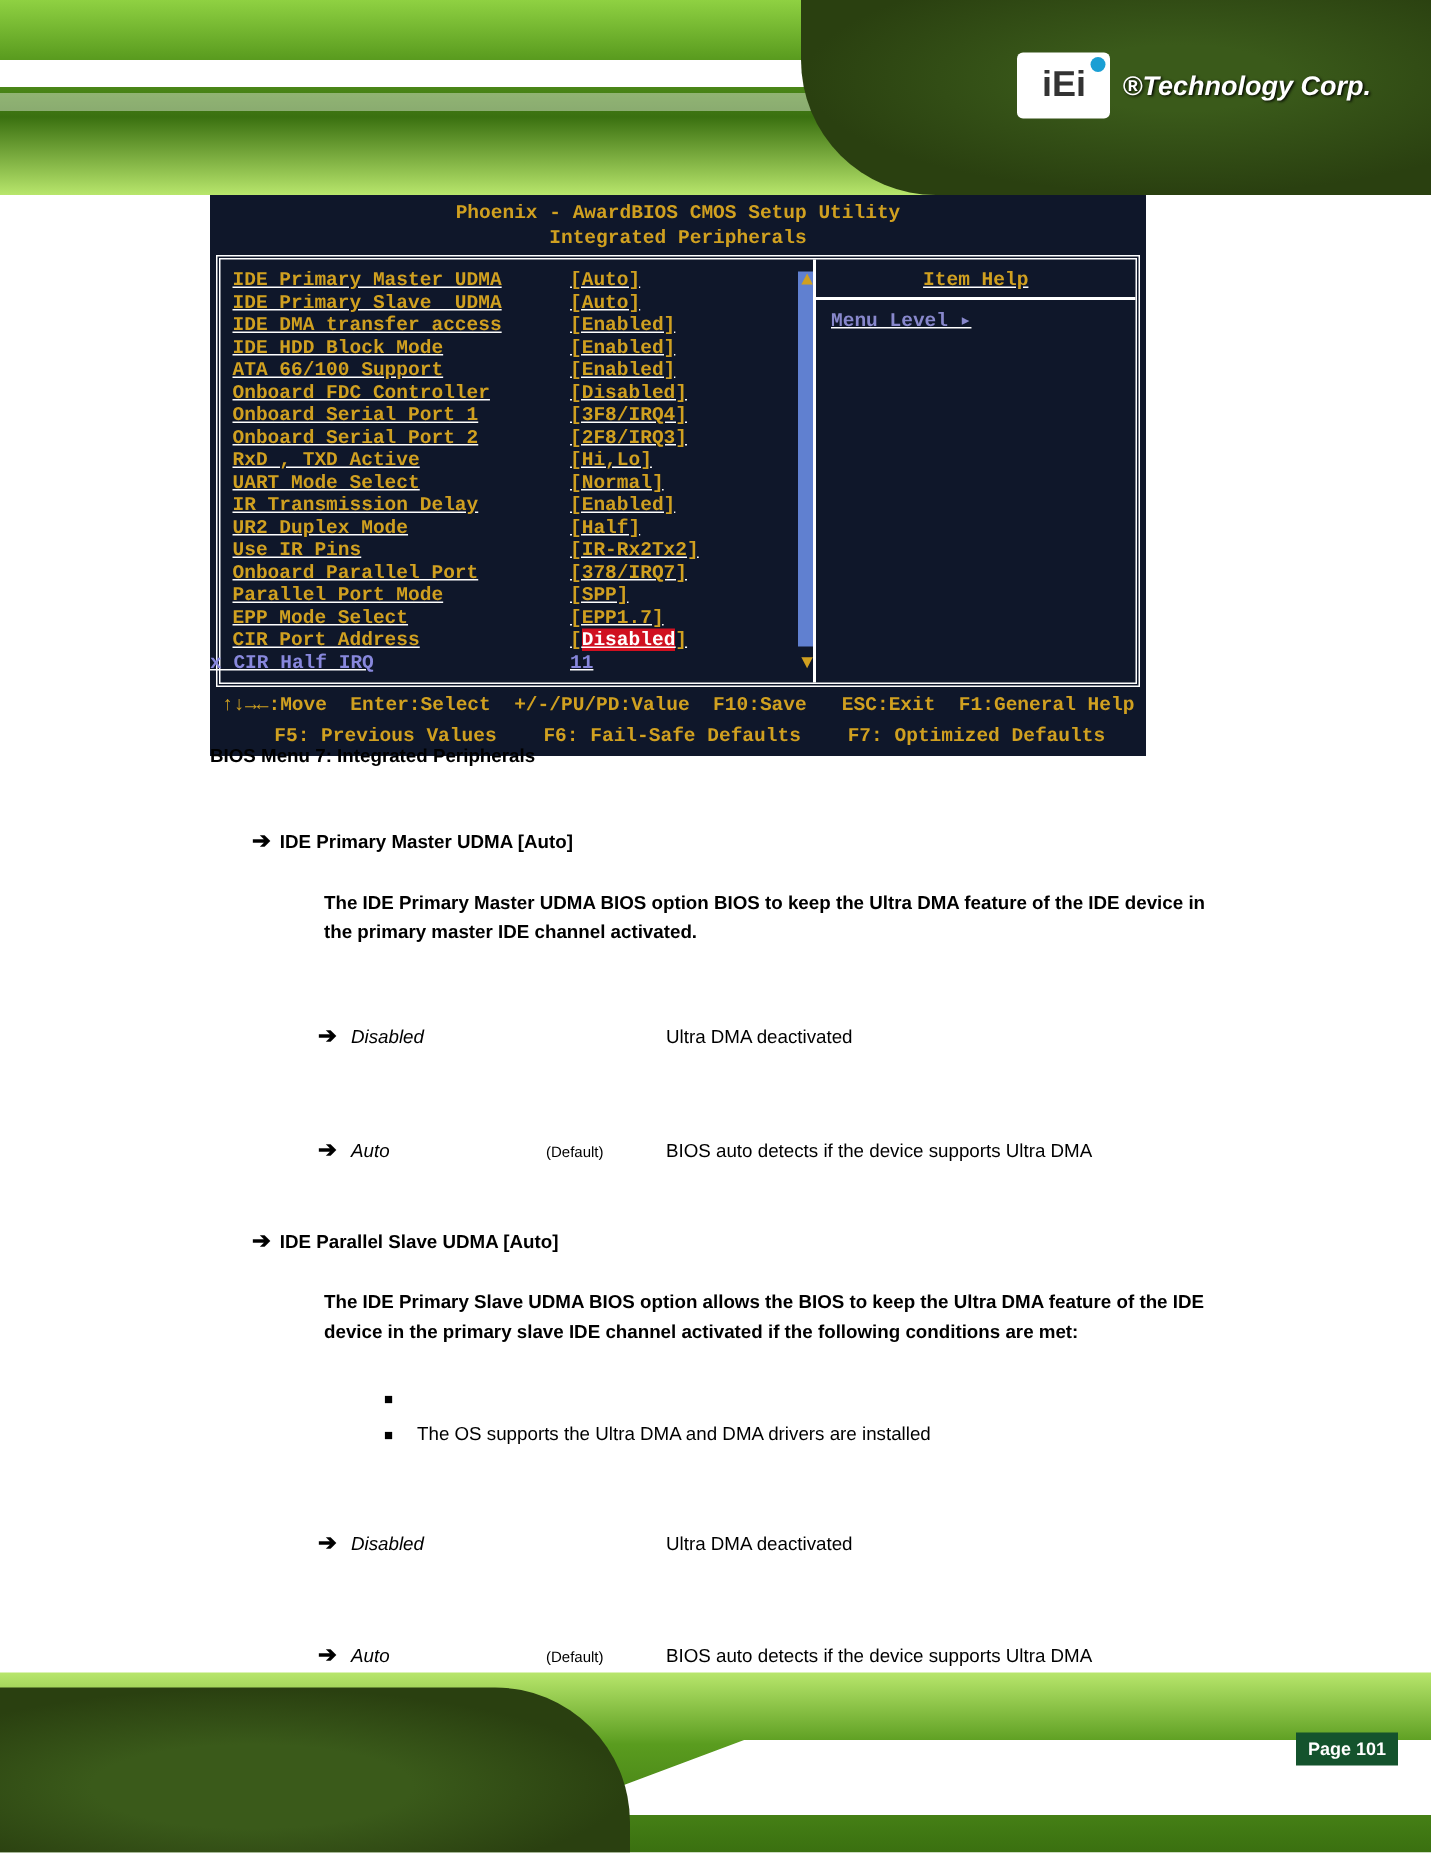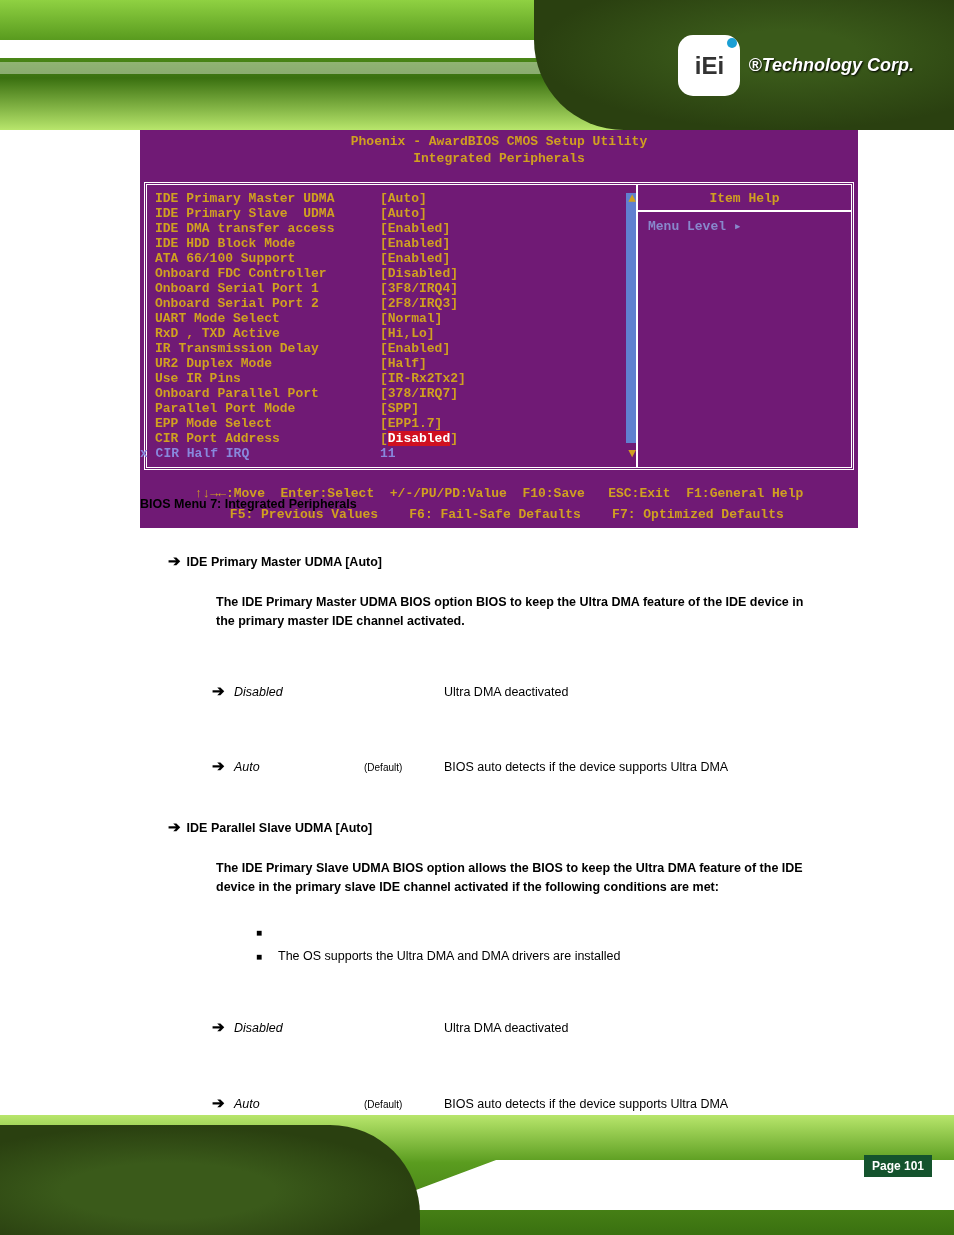--- a/index.html
+++ b/index.html
@@ -3,28 +3,28 @@
 <meta charset="utf-8">
 <style>
 * { margin: 0; padding: 0; box-sizing: border-box; }
 body { width: 954px; height: 1235px; font-family: Arial, sans-serif; position: relative; background: #fff; overflow: hidden; }
 
 .header-bg { position: absolute; top: 0; left: 0; width: 100%; height: 130px; background: linear-gradient(to bottom, #8fd142 0%, #5a9c1f 30%, #3a7010 60%, #b8e66c 100%); }
 .header-stripe { position: absolute; top: 40px; left: 0; width: 100%; height: 18px; background: #fff; }
 .header-stripe2 { position: absolute; top: 62px; left: 0; width: 100%; height: 12px; background: rgba(255,255,255,0.4); }
 .header-right { position: absolute; top: 0; right: 0; width: 420px; height: 130px; background: radial-gradient(ellipse at 60% 40%, #3a5a1a 20%, #2a4010 70%); border-bottom-left-radius: 90px; }
 .logo-area { position: absolute; top: 35px; right: 40px; display: flex; align-items: center; gap: 8px; }
-.logo-icon { width: 62px; height: 61px; background: #fff; border-radius: 15px; display: flex; align-items: center; justify-content: center; font-weight: bold; color: #333; font-size: 24px; position: relative; }
+.logo-icon { width: 62px; height: 44px; background: #fff; border-radius: 4px; display: flex; align-items: center; justify-content: center; font-weight: bold; color: #333; font-size: 24px; position: relative; }
 .logo-icon::after { content: ''; position: absolute; top: 3px; right: 3px; width: 10px; height: 10px; background: #1a9fd4; border-radius: 50%; }
 .logo-text { color: #fff; font-size: 18px; font-weight: bold; font-style: italic; text-shadow: 1px 1px 2px #000; }
 
-.bios-container { position: absolute; top: 130px; left: 140px; width: 718px; background: #701a75; font-family: 'Courier New', monospace; font-size: 13px; color: #fff; font-weight: bold; }
+.bios-container { position: absolute; top: 130px; left: 140px; width: 624px; background: #0f172a; font-family: 'Courier New', monospace; font-size: 13px; color: #fff; font-weight: bold; }
 .bios-title { text-align: center; padding: 4px 0 2px; color: #d0a020; }
 .bios-subtitle { text-align: center; padding: 0 0 4px; color: #d0a020; }
-.bios-frame { border: 3px double #fff; margin: 12px 4px; display: flex; min-height: 268px; }
+.bios-frame { border: 3px double #fff; margin: 0 4px; display: flex; min-height: 268px; text-decoration: underline; }
 .bios-left { flex: 1; padding: 6px 8px; position: relative; }
 .bios-right { width: 215px; border-left: 2px solid #fff; }
 .bios-item-help { text-align: center; color: #d0a020; padding: 6px 0 4px; border-bottom: 2px solid #fff; }
 .bios-menu-level { padding: 6px 10px; color: #8888cc; }
 .bios-row { display: flex; }
 .bios-label { width: 225px; color: #d0a020; white-space: pre; }
 .bios-value { color: #d0a020; white-space: pre; }
 .bios-row-disabled { color: #8888dd; }
 .bios-row-highlight .bios-value-inner { background: #d01020; color: #fff; }
 .bios-scroll { position: absolute; top: 8px; right: 0; width: 10px; height: 250px; background: #6080d0; }
@@ -95,26 +95,26 @@
         </div>
       <div class="bios-row">
           <span class="bios-label">Onboard Serial Port 1</span>
           <span class="bios-value">[3F8/IRQ4]</span>
         </div>
       <div class="bios-row">
           <span class="bios-label">Onboard Serial Port 2</span>
           <span class="bios-value">[2F8/IRQ3]</span>
         </div>
       <div class="bios-row">
+          <span class="bios-label">RxD , TXD Active</span>
+          <span class="bios-value">[Hi,Lo]</span>
+        </div>
+      <div class="bios-row">
           <span class="bios-label">UART Mode Select</span>
           <span class="bios-value">[Normal]</span>
-        </div>
-      <div class="bios-row">
-          <span class="bios-label">RxD , TXD Active</span>
-          <span class="bios-value">[Hi,Lo]</span>
         </div>
       <div class="bios-row">
           <span class="bios-label">IR Transmission Delay</span>
           <span class="bios-value">[Enabled]</span>
         </div>
       <div class="bios-row">
           <span class="bios-label">UR2 Duplex Mode</span>
           <span class="bios-value">[Half]</span>
         </div>
       <div class="bios-row">

